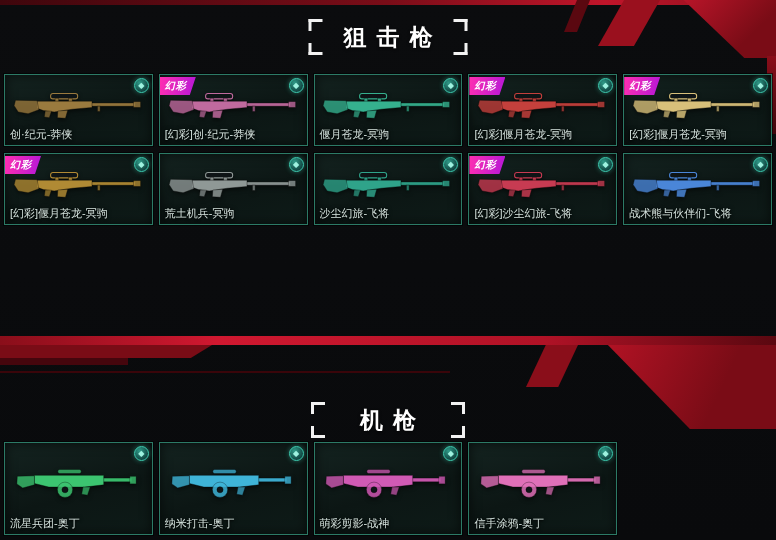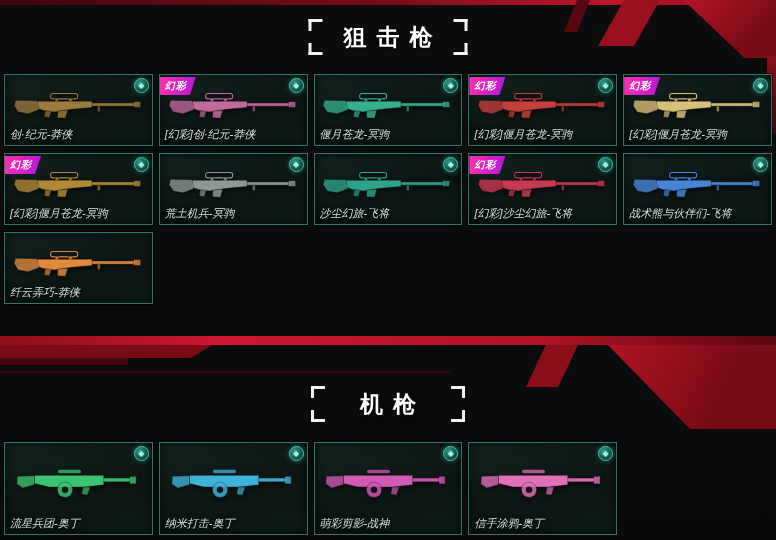--- a/index.html
+++ b/index.html
@@ -35,21 +35,21 @@
   .mr-block { top: 345px; right: 0; width: 205px; height: 84px;
     background: linear-gradient(115deg, #c01428, #7a0c16 70%);
     clip-path: polygon(18% 0, 100% 0, 100% 100%, 58% 100%); }
   .mr-stripe { top: 345px; right: 198px; width: 52px; height: 42px; background: #8a0e1a;
     clip-path: polygon(38% 0, 100% 0, 62% 100%, 0 100%); }
 
   
   .section-header { position: absolute; left: 50%; transform: translateX(-50%);
     display: flex; align-items: center; gap: 22px; z-index: 3; }
   .section-header.s1 { top: 19px; }
-  .section-header.s2 { top: 386px; gap: 36px; }
+  .section-header.s2 { top: 402px; gap: 36px; }
   .section-title { color: #ffffff; font-size: 23px; font-weight: bold;
     letter-spacing: 10px; margin-right: -10px; line-height: 34px;
     text-shadow: 0 1px 3px rgba(0,0,0,.8); white-space: nowrap; }
   .bracket { position: relative; width: 13px; height: 36px; display: inline-block; }
   .bracket::before, .bracket::after { content: ""; position: absolute;
     width: 11px; height: 9px; border: 0 solid #f2f2f2; }
   .bracket.left::before  { top: 0; left: 0; border-left-width: 3px; border-top-width: 3px; }
   .bracket.left::after   { bottom: 0; left: 0; border-left-width: 3px; border-bottom-width: 3px; }
   .bracket.right::before { top: 0; right: 0; border-right-width: 3px; border-top-width: 3px; }
   .bracket.right::after  { bottom: 0; right: 0; border-right-width: 3px; border-bottom-width: 3px; }
@@ -81,21 +81,21 @@
     box-shadow: 0 0 5px rgba(63,208,180,.45); }
   .gem:empty { display: none; }
 
   .gun { position: absolute; left: 4%; width: 92%; height: 46px;
     top: 46%; transform: translateY(-50%); color: var(--gun, #888);
     filter: drop-shadow(0 2px 2px rgba(0,0,0,.6)); }
   .grid.s2 .gun { height: 56px; top: 44%; }
 
   .name { position: absolute; left: 5px; bottom: 3px; z-index: 2;
     font-size: 11px; color: #d6e4df; white-space: nowrap;
-    text-shadow: 0 1px 2px #000, 0 0 4px rgba(0,0,0,.85); font-style: italic; }
+    text-shadow: 0 1px 2px #000, 0 0 4px rgba(0,0,0,.85); }
 </style>
 </head>
 <body>
 
 <svg width="0" height="0" style="position:absolute" aria-hidden="true">
   <defs>
     <symbol id="rifle" viewBox="0 0 150 44">
       <g stroke="rgba(0,0,0,0.5)" stroke-width="0.8">
         <rect x="88" y="17.5" width="50" height="3.6" fill="currentColor" opacity="0.95"></rect>
         <rect x="136" y="16" width="8" height="6.5" fill="currentColor" opacity="0.8"></rect>
@@ -221,27 +221,20 @@
     </div>
     <div class="card" style="--gun: #4a86d8;">
 
       <span class="gem">◆</span>
       <svg class="gun" viewBox="0 0 150 44">
           <use href="#rifle"></use>
         </svg>
       <span class="name">战术熊与伙伴们-飞将</span>
     </div>
 
-    <div class="card" style="--gun: #e08a40;">
-
-      <svg class="gun" viewBox="0 0 150 44">
-          <use href="#rifle"></use>
-        </svg>
-      <span class="name">纤云弄巧-莽侠</span>
-    </div>
   </div>
 
   <div class="section-header s2">
     <span class="bracket left"></span>
     <h2 class="section-title">机枪</h2>
     <span class="bracket right"></span>
   </div>
 
   <div class="grid s2">
     <div class="card" style="--gun: #3cc470;">

